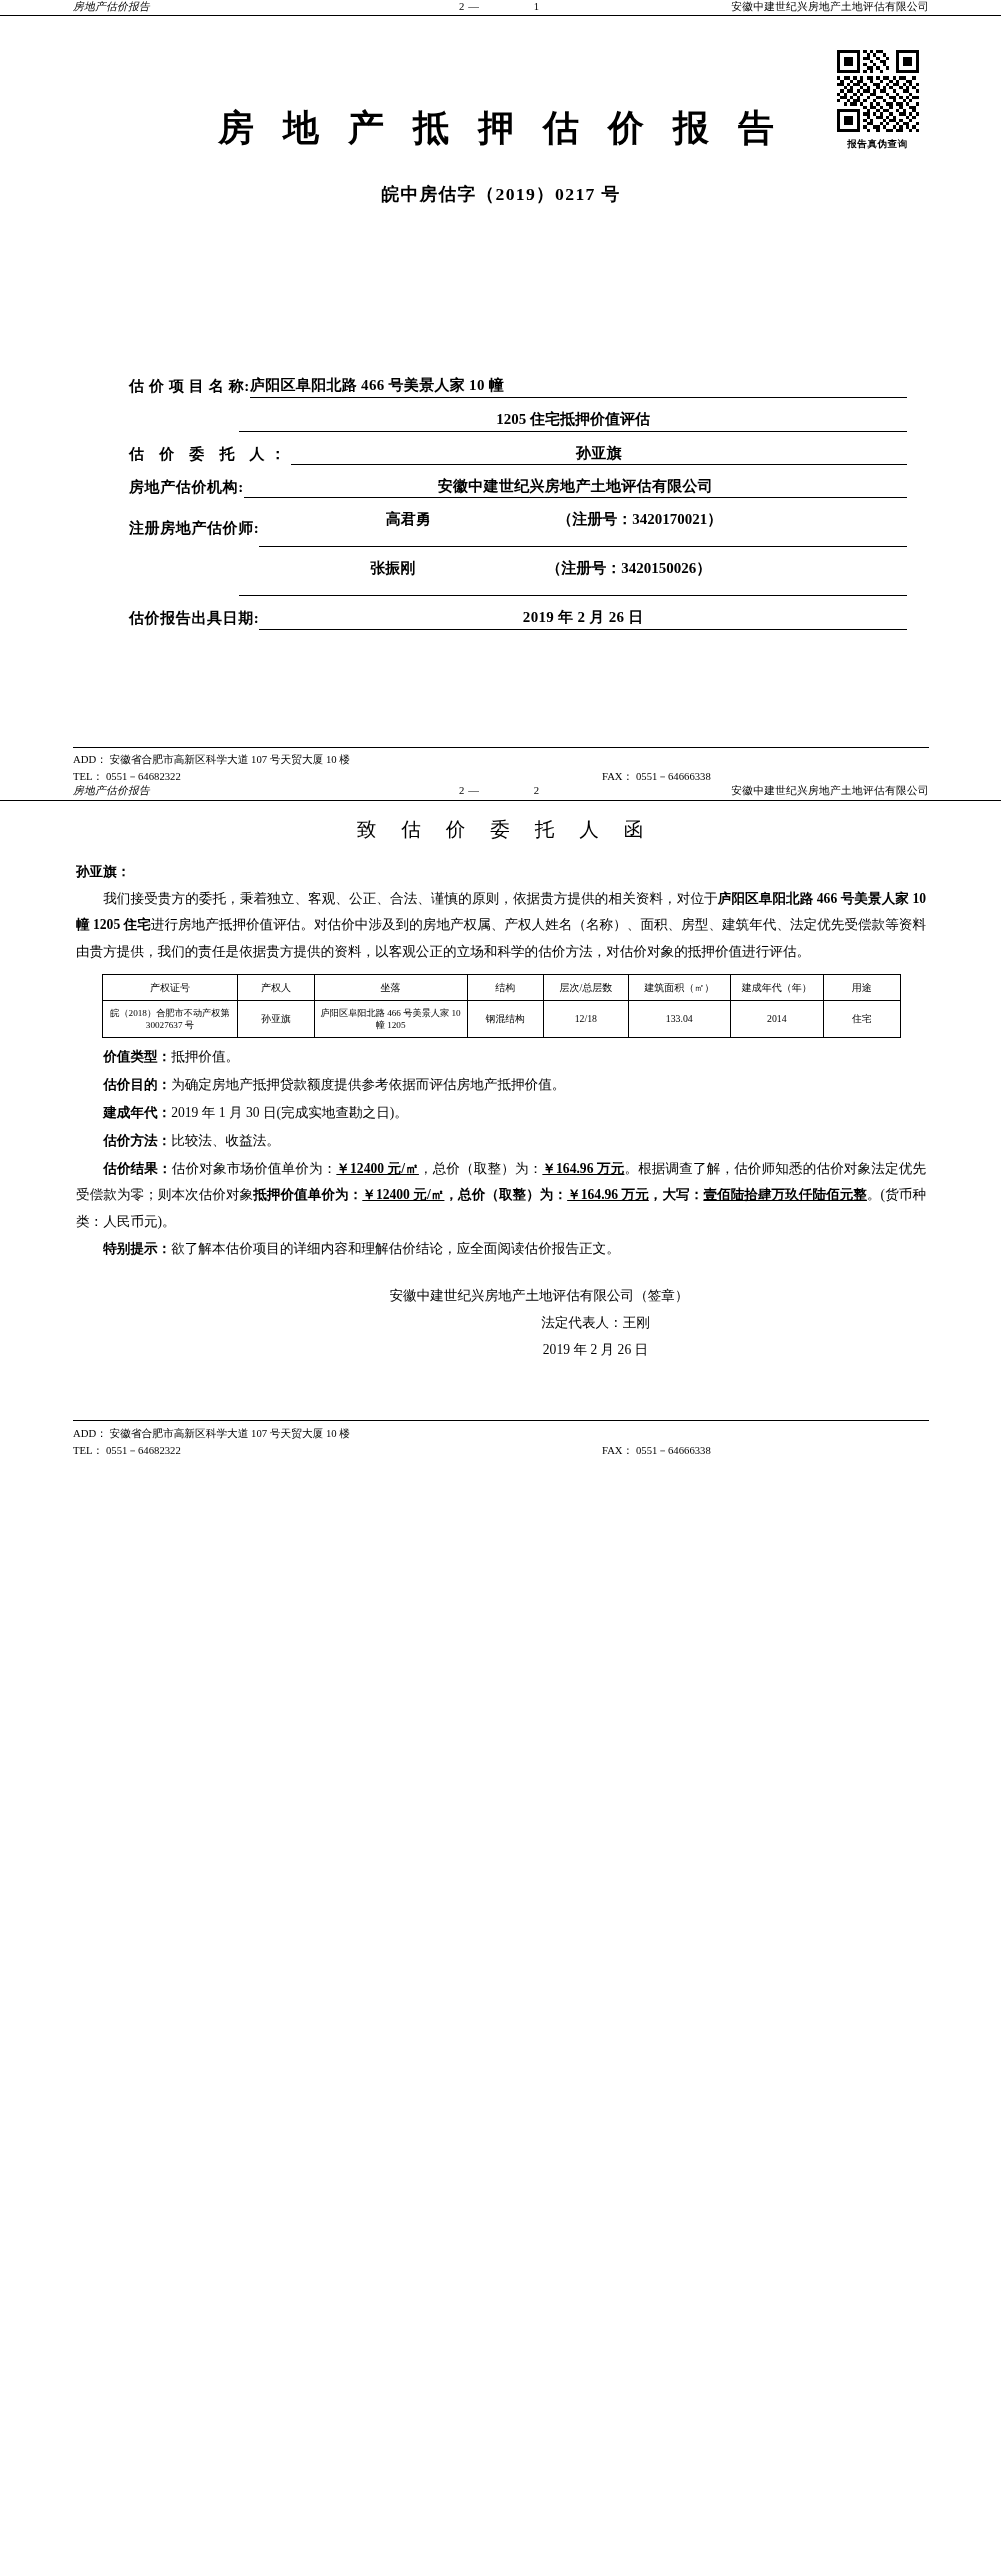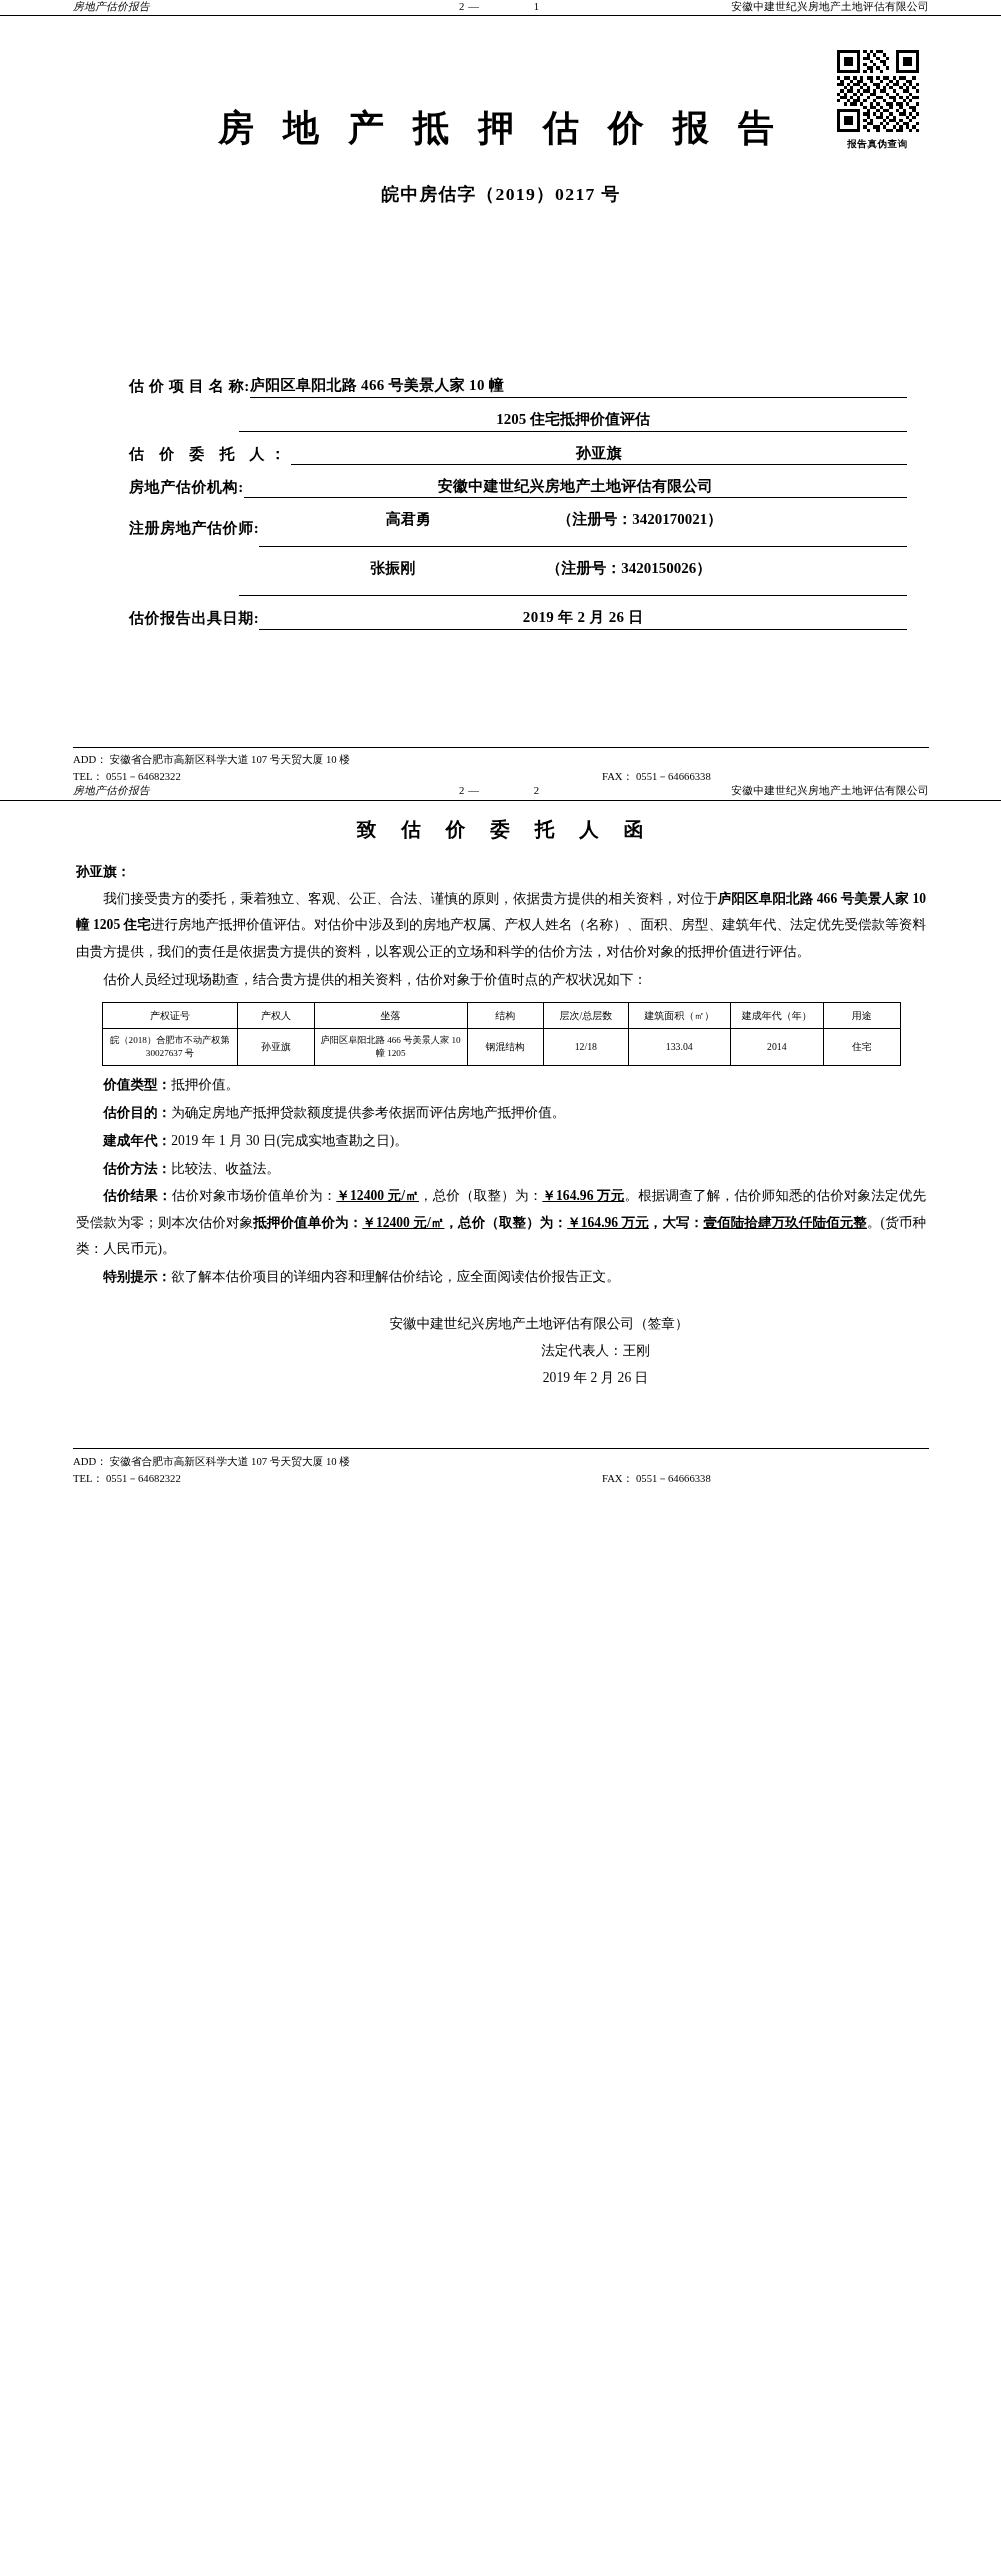--- a/index.html
+++ b/index.html
@@ -129,21 +129,21 @@
   }
   .cf-two .n { width: 46%; text-align: center; }
   .cf-two .r { width: 54%; text-align: left; }
   .p1-footer { margin-top: 117px; }
 
   
   .p2-title {
     margin-top: 15px;
     text-align: center;
     font-size: 19.6px;
-    font-weight: bold;
+    font-weight: normal;
     letter-spacing: 10px;
     padding-left: 8px;
   }
   .body-wrap {
     padding: 0 76px;
     font-size: 13.6px;
     line-height: 1.95;
   }
   .salutation {
     margin-top: 16.4px;
@@ -453,21 +453,20 @@
   <div class="p2-title">致 估 价 委 托 人 函</div>
 
   <div class="body-wrap">
 
     <div class="salutation">孙亚旗：</div>
 
     <p class="para">
       <span>我们接受贵方的委托，秉着独立、客观、公正、合法、谨慎的原则，依据贵方提供的相关资料，对位于</span><span class="b">庐阳区阜阳北路 466 号美景人家 10 幢 1205 住宅</span><span>进行房地产抵押价值评估。对估价中涉及到的房地产权属、产权人姓名（名称）、面积、房型、建筑年代、法定优先受偿款等资料由贵方提供，我们的责任是依据贵方提供的资料，以客观公正的立场和科学的估价方法，对估价对象的抵押价值进行评估。</span>
     </p>
 
-    <p class="para">估价人员经过现场勘查，结合贵方提供的相关资料，估价对象于价值时点的产权状况如下：</p>
 
     <table class="prop">
       <thead>
         <tr>
           <th style="width:16%">产权证号</th>
           <th style="width:9%">产权人</th>
           <th style="width:18%">坐落</th>
           <th style="width:9%">结构</th>
           <th style="width:10%">层次/总层数</th>
           <th style="width:12%">建筑面积（㎡）</th>

